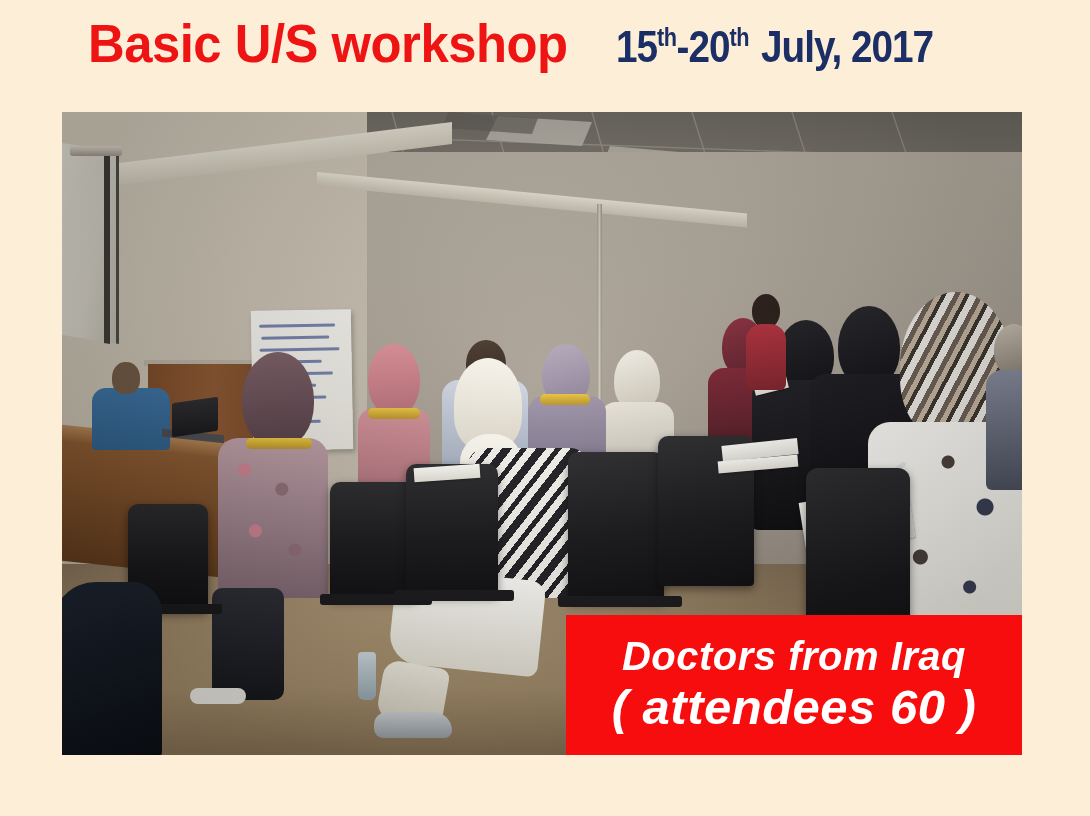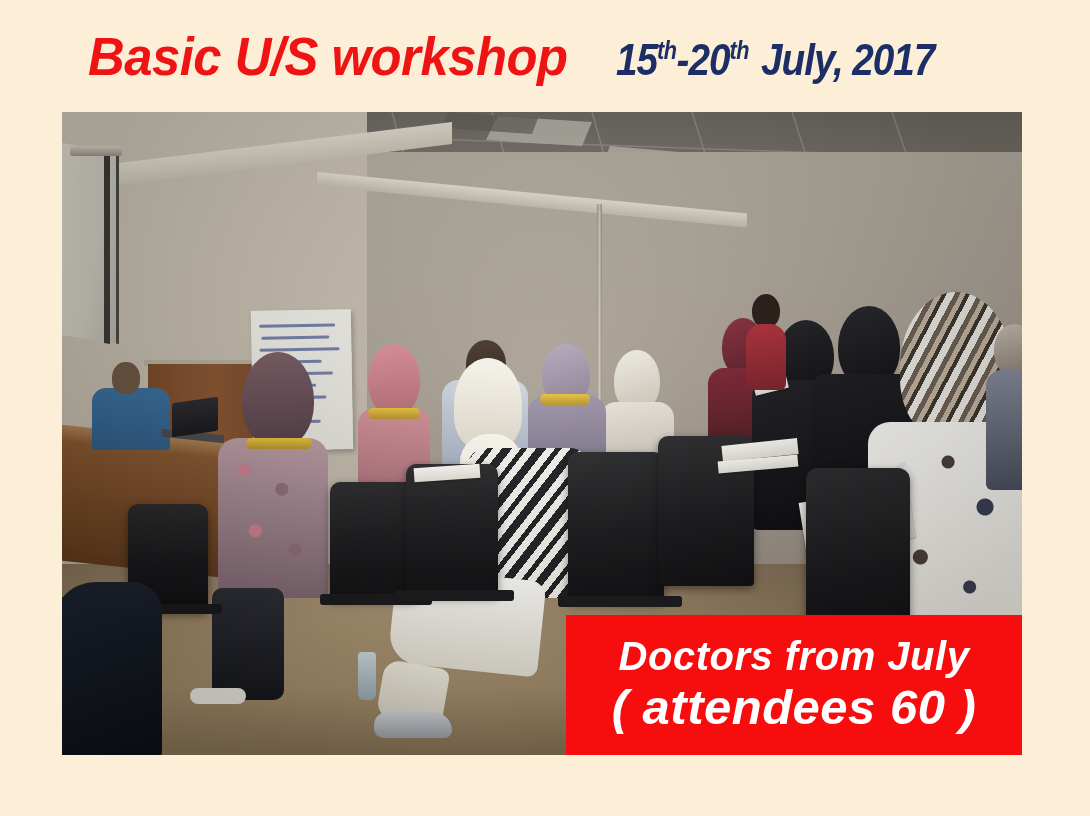--- a/index.html
+++ b/index.html
@@ -15,24 +15,23 @@
     width: 1090px;
     height: 816px;
     background: #fdeed8;
     overflow: hidden;
   }
 
   
   #header {
     position: absolute;
     left: 0;
-    top: 13px;
+    top: 0;
     width: 1090px;
     height: 112px;
-    font-style: italic;
   }
   #title-line {
     position: absolute;
     left: 88px;
     top: 16px;
     white-space: nowrap;
     line-height: 1;
   }
   .title-main {
     font-family: "Liberation Sans Narrow", "Liberation Sans", sans-serif;
@@ -435,19 +434,19 @@
     <div class="paper" style="left:656px; top:346px; width:80px; height:12px; transform:rotate(-5deg);"></div>
     <div class="paper" style="left:352px; top:354px; width:66px; height:14px; transform:rotate(-4deg);"></div>
 
     <div style="position:absolute; left:-10px; top:470px; width:110px; height:176px;
          background:linear-gradient(160deg,#1d2430,#0b0e14); border-radius:44px 30px 6px 6px;"></div>
 
     <div style="position:absolute; inset:0; pointer-events:none;
          background: radial-gradient(ellipse at 50% 42%, rgba(255,255,255,0.05), rgba(0,0,0,0.18) 78%);"></div>
 
     <div id="caption">
-      <div class="cap-line">Doctors  from July</div>
+      <div class="cap-line">Doctors  from Iraq</div>
       <div class="cap-line second">( attendees 60 )</div>
     </div>
 
   </div>
 
 </div>
 
 </body></html>

